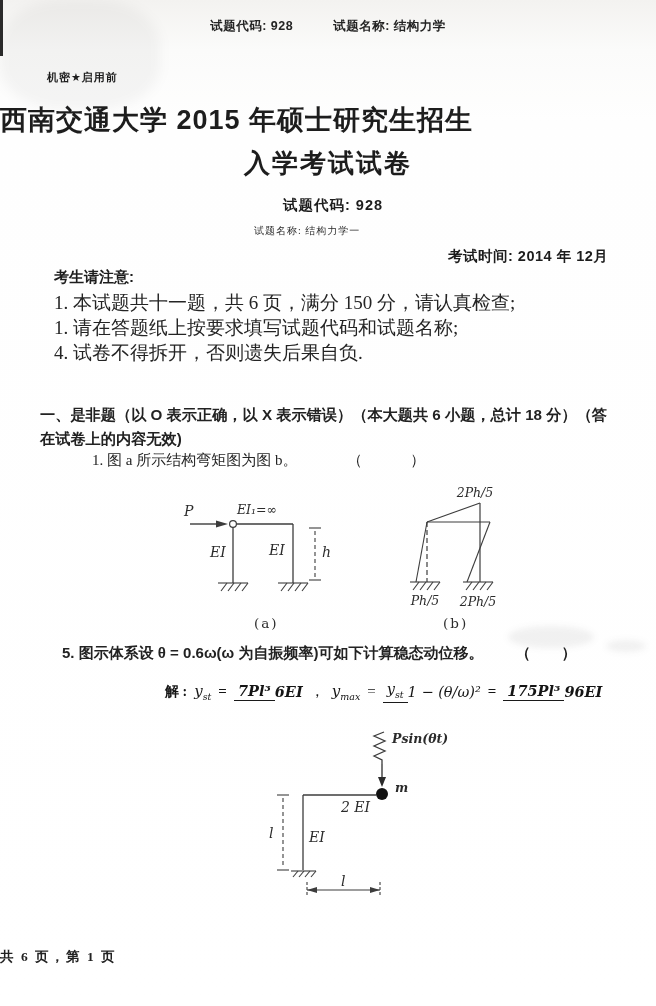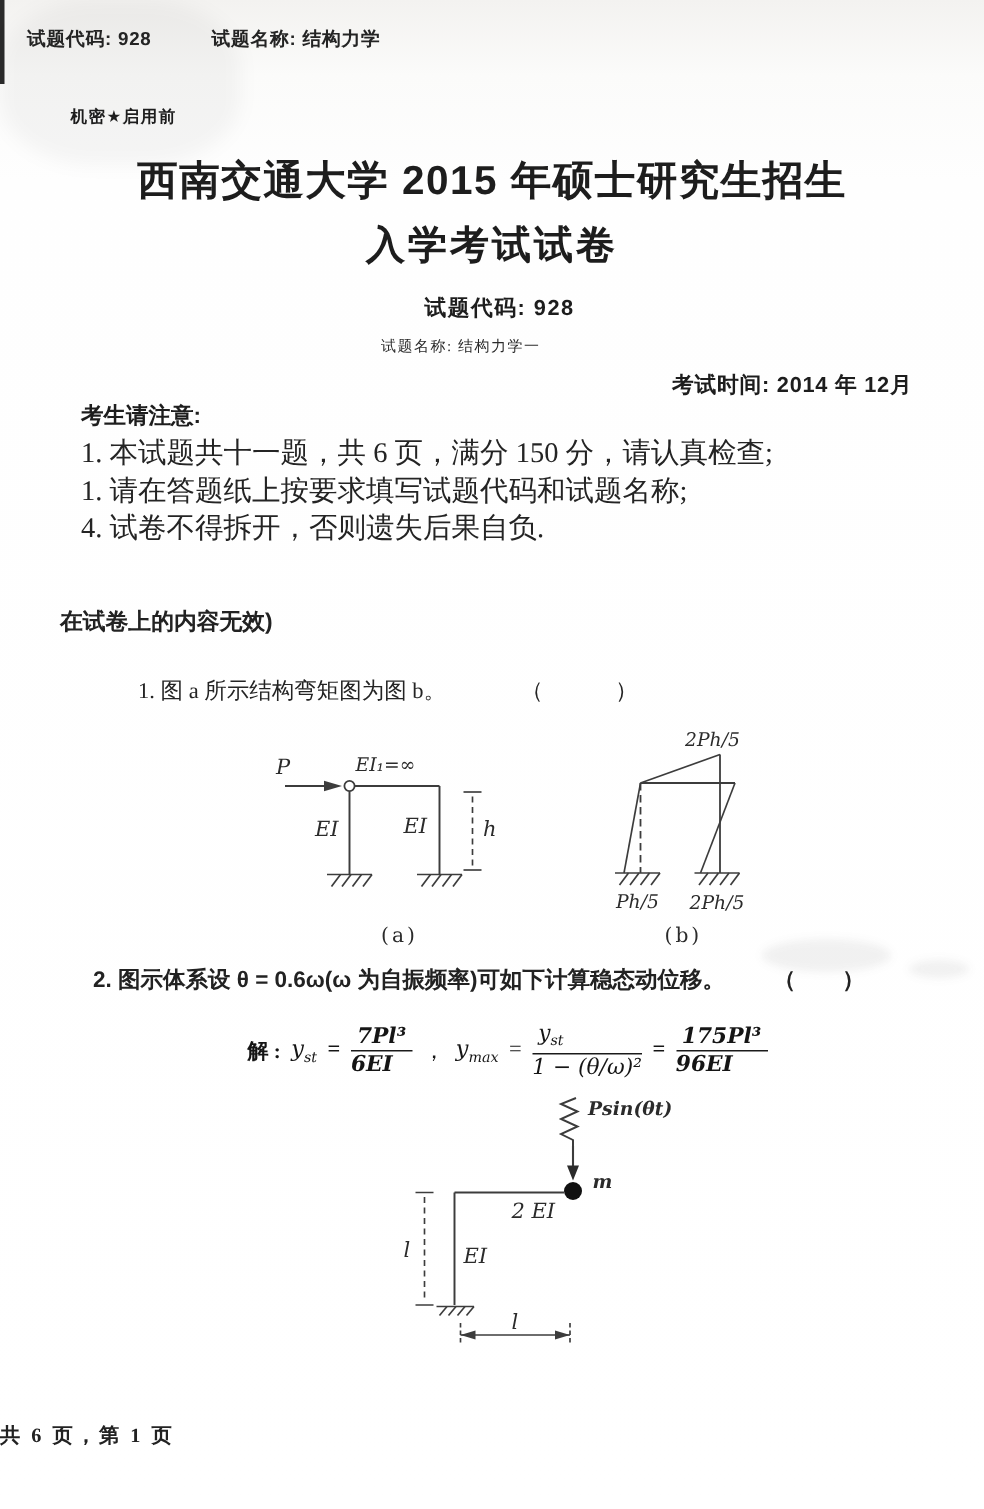--- a/index.html
+++ b/index.html
@@ -10,42 +10,42 @@
     font-family:"Liberation Serif","DejaVu Serif",serif;
     color:#1d1d1d; overflow:hidden;
   }
   .abs { position:absolute; }
   .sans { font-family:"Liberation Sans","DejaVu Sans",sans-serif; }
   .b { font-weight:700; }
   .scan-sliver { left:0; top:0; width:3px; height:56px; background:#2b2b2b; }
   .scan-shade { left:0; top:0; width:160px; height:110px; background:rgba(0,0,0,0.035); filter:blur(6px); border-radius:40%; }
   .smudge { background:rgba(60,60,60,0.07); filter:blur(3px); border-radius:50%; }
 
-  .top-header { top:18px; left:0; width:100%; text-align:left; font-size:12.5px; letter-spacing:0.5px; color:#242424; }
+  .top-header { top:18px; left:0; width:100%; text-align:center; font-size:12.5px; letter-spacing:0.5px; color:#242424; }
   .top-header span { margin:0 18px; }
   .secret { top:70px; left:47px; font-size:11px; letter-spacing:1px; }
-  .title1 { top:102px; left:0; width:100%; text-align:center; font-size:27px; letter-spacing:1px; }
+  .title1 { top:102px; left:0; width:100%; font-size:27px; letter-spacing:1px; }
   .title2 { top:146px; left:0; width:100%; text-align:center; font-size:26px; letter-spacing:2px; }
   .code-line { top:196px; left:283px; font-size:14.5px; letter-spacing:1px; }
   .name-line { top:224px; left:254px; font-size:10px; letter-spacing:1px; color:#2a2a2a; }
   .time-line { top:247px; left:448px; font-size:14.5px; letter-spacing:0.5px; }
   .notice-title { top:268px; left:54px; font-size:15px; }
   .notes { top:290px; left:54px; width:578px; font-size:19px; line-height:25px; color:#242424; }
   .notes div { white-space:nowrap; }
   .sec-heading { top:403px; left:40px; width:600px; font-size:15.2px; line-height:24px; font-weight:600; font-family:"Liberation Sans","DejaVu Sans",sans-serif; color:#222; }
   .q1-line { top:451px; left:78px; font-size:15px; color:#242424;margin-left:14px; }
   .q1-line .blank { margin-left:46px; letter-spacing:6px; }
   .q2-line { top:644px; left:62px; font-size:15px; font-weight:600; font-family:"Liberation Sans","DejaVu Sans",sans-serif; color:#222; }
   .q2-line .blank { margin-left:28px; letter-spacing:8px; }
 
   .formula { top:681px; left:165px; display:flex; align-items:center; gap:7px; font-size:15px; color:#151515; }
   .formula .cn { font-weight:700; font-size:14px; }
   .mi { font-style:italic; font-family:"DejaVu Serif","Liberation Serif",serif; }
   .mi sub, .msub { font-size:9.5px; font-style:italic; }
-  .frac { display:inline-flex; flex-direction:column; line-height:1.15; font-size:14.5px; }
+  .frac { display:inline-flex; flex-direction:row; align-items:center; line-height:1.15; font-size:14.5px; }
   .frac .num { border-bottom:1.3px solid #1a1a1a; padding:0 4px 1px 4px; }
   .frac .den { padding-top:1px; }
   .frac .b { font-weight:700; }
 
   svg text { font-family:"DejaVu Serif","Liberation Serif",serif; fill:#2b2b2b; }
   svg .lbl { font-style:italic; font-size:14px; }
   svg .lbl-sm { font-style:italic; font-size:12.5px; }
   svg .cap { font-style:normal; font-size:13.5px; letter-spacing:2px; }
   svg line, svg polyline, svg path { stroke:#3c3c3c; fill:none; }
 
@@ -76,20 +76,21 @@
   <div class="abs time-line sans b">考试时间: 2014 年 12月</div>
 
   <div class="abs notice-title sans b">考生请注意:</div>
   <div class="abs notes">
     <div>1. 本试题共十一题，共 6 页，满分 150 分，请认真检查;</div>
     <div>1. 请在答题纸上按要求填写试题代码和试题名称;</div>
     <div>4. 试卷不得拆开，否则遗失后果自负.</div>
   </div>
 
   <div class="abs sec-heading">
+    <div>一、是非题（以 O 表示正确，以 X 表示错误）（本大题共 6 小题，总计 18 分）（答</div>
     <div>在试卷上的内容无效)</div>
   </div>
 
   <div class="abs q1-line">
     <span>1. 图 a 所示结构弯矩图为图 b。</span>
     <span class="blank">（　　）</span>
   </div>
 
   <svg class="abs" style="left:170px;top:488px;" width="220" height="150" viewBox="0 0 220 150">
     <text class="lbl" x="14" y="28">P</text>
@@ -146,21 +147,21 @@
         <line x1="78" y1="120" x2="84" y2="112"></line>
       <line x1="85" y1="120" x2="91" y2="112"></line>
         <line x1="92" y1="120" x2="98" y2="112"></line>
     </g>
     <text class="lbl-sm" x="30" y="135" text-anchor="middle">Ph/5</text>
     <text class="lbl-sm" x="83" y="136" text-anchor="middle">2Ph/5</text>
     <text class="cap" x="48" y="158">(b)</text>
   </svg>
 
   <div class="abs q2-line">
-    <span>2. 图示体系设 θ = 0.6ω(ω 为自振频率)可如下计算稳态动位移。</span>
+    <span>5. 图示体系设 θ = 0.6ω(ω 为自振频率)可如下计算稳态动位移。</span>
     <span class="blank">（　）</span>
   </div>
 
   <div class="abs formula">
     <span class="cn">解 :</span>
     <span class="mi"><span>y</span><sub>st</sub></span>
     <span class="b">=</span>
     <span class="frac">
       <span class="num mi b">7Pl³</span>
       <span class="den mi b">6EI</span>

